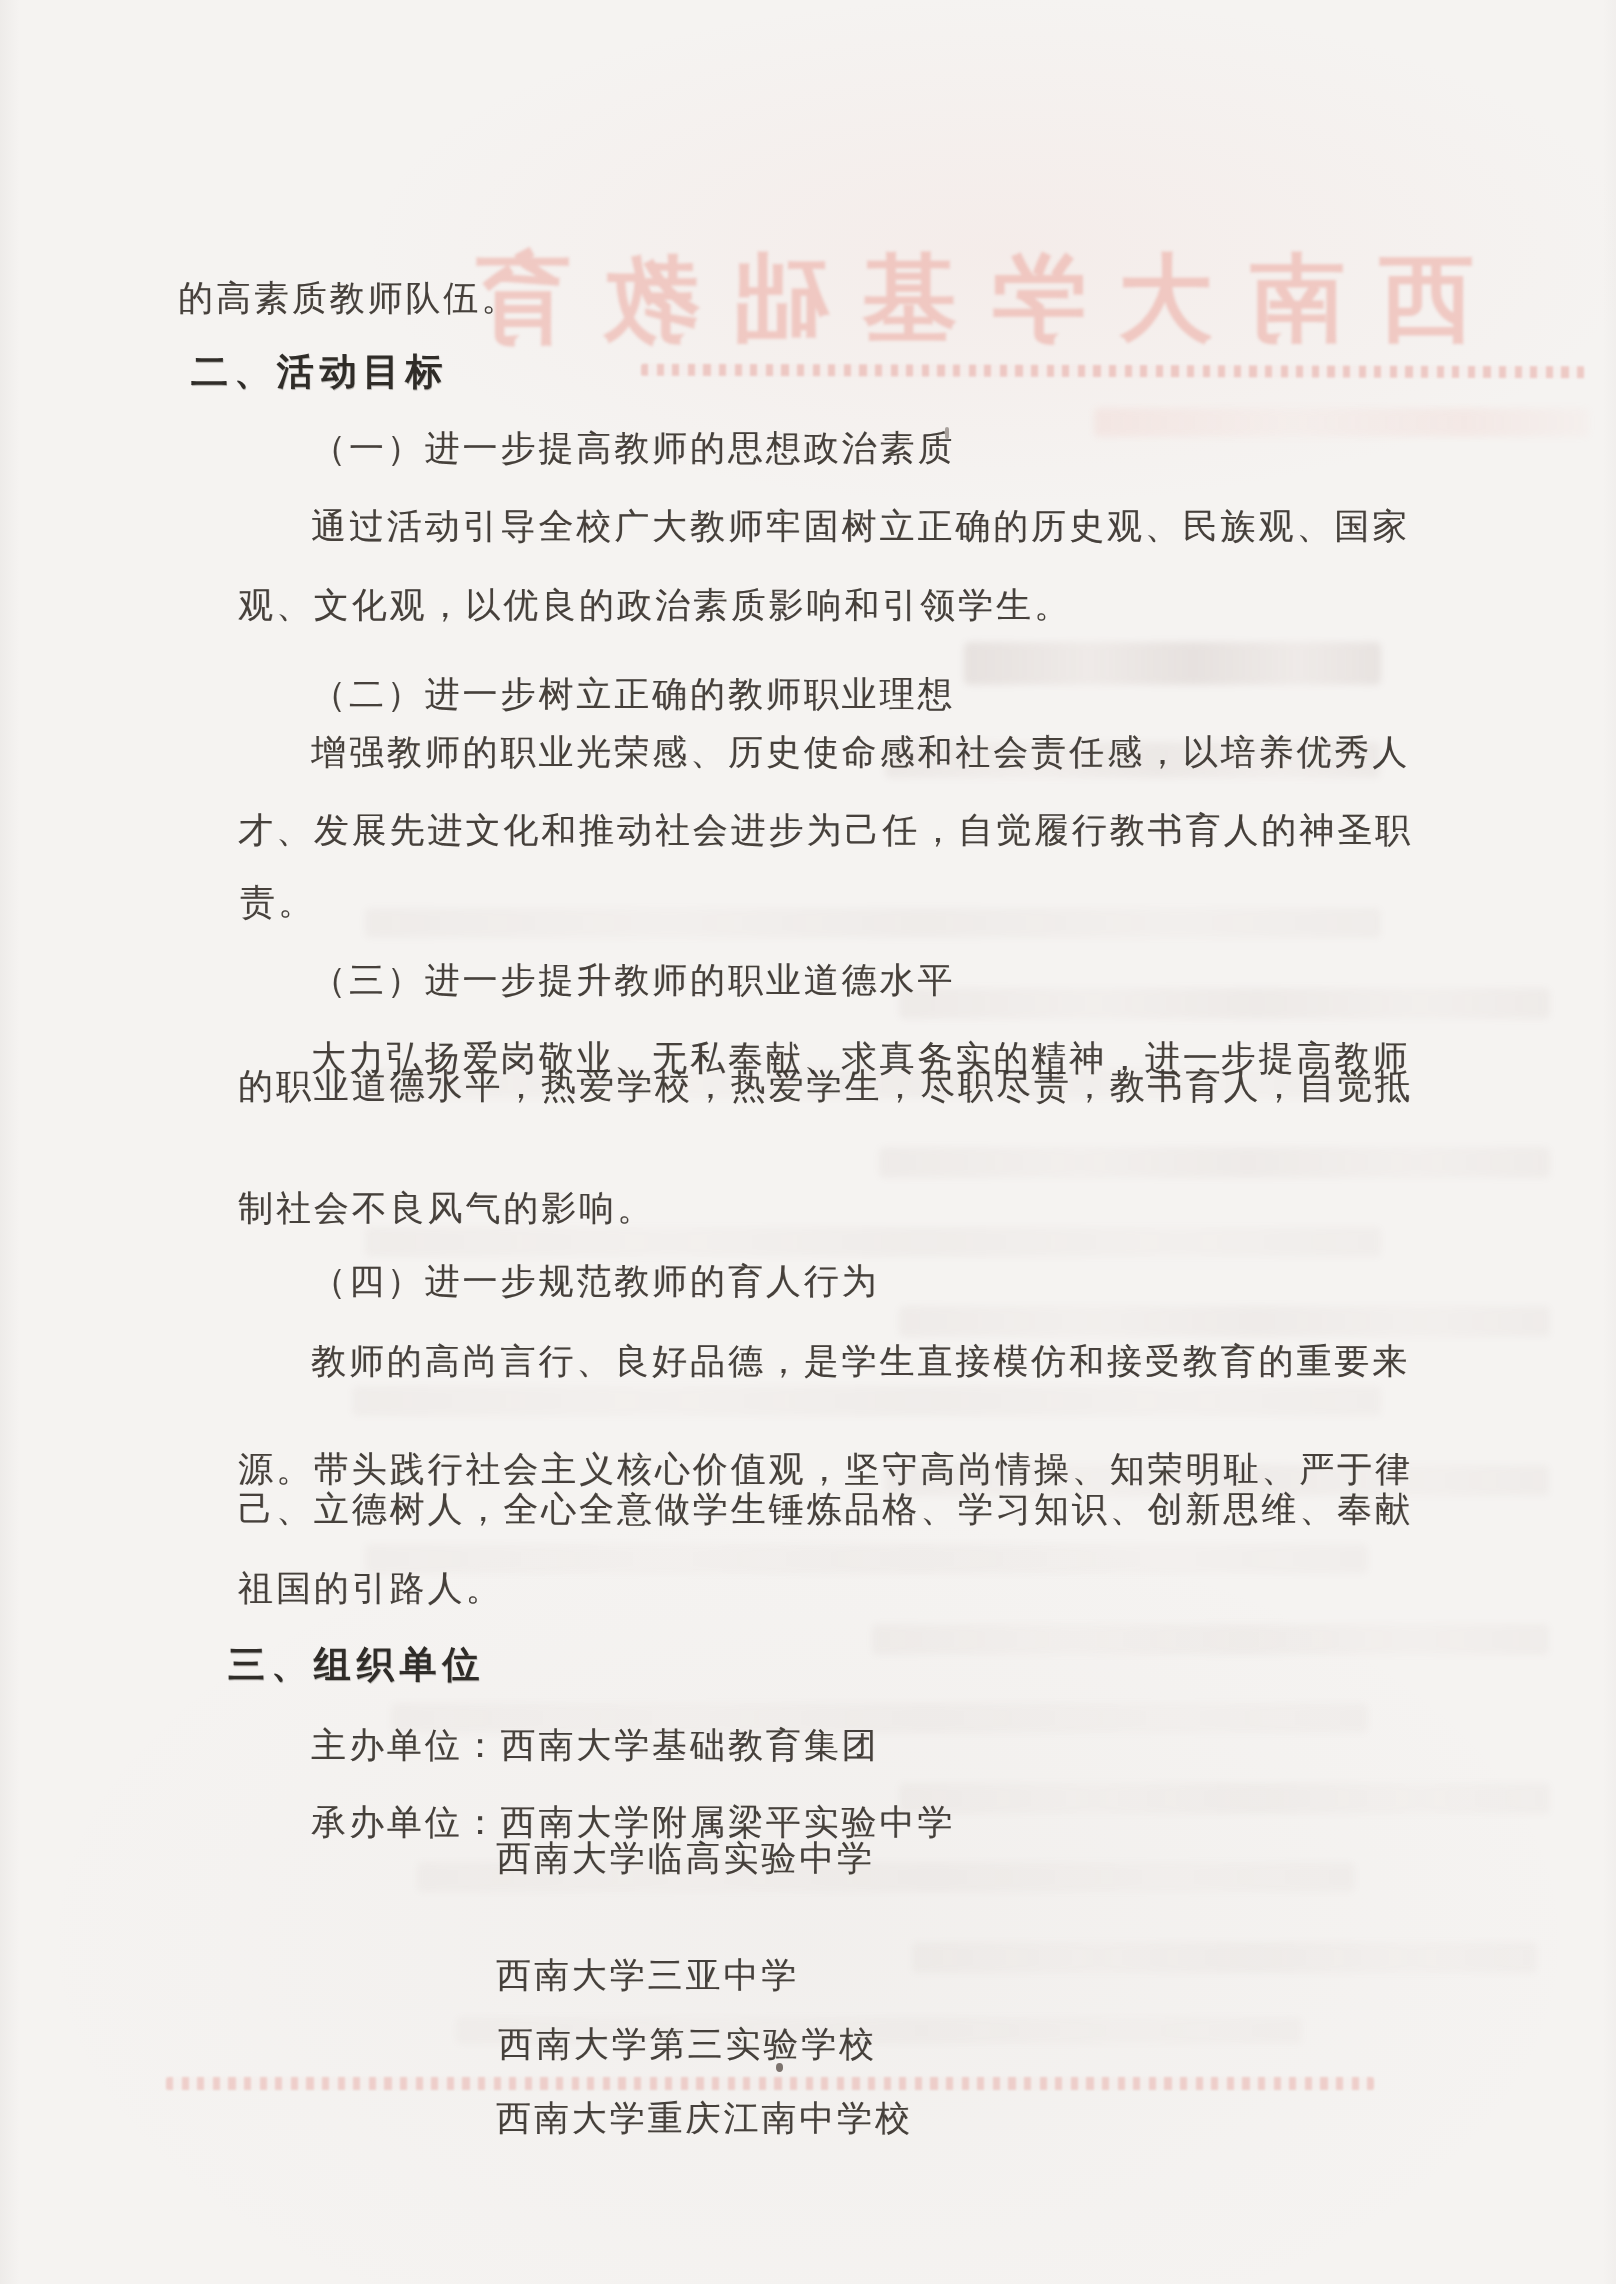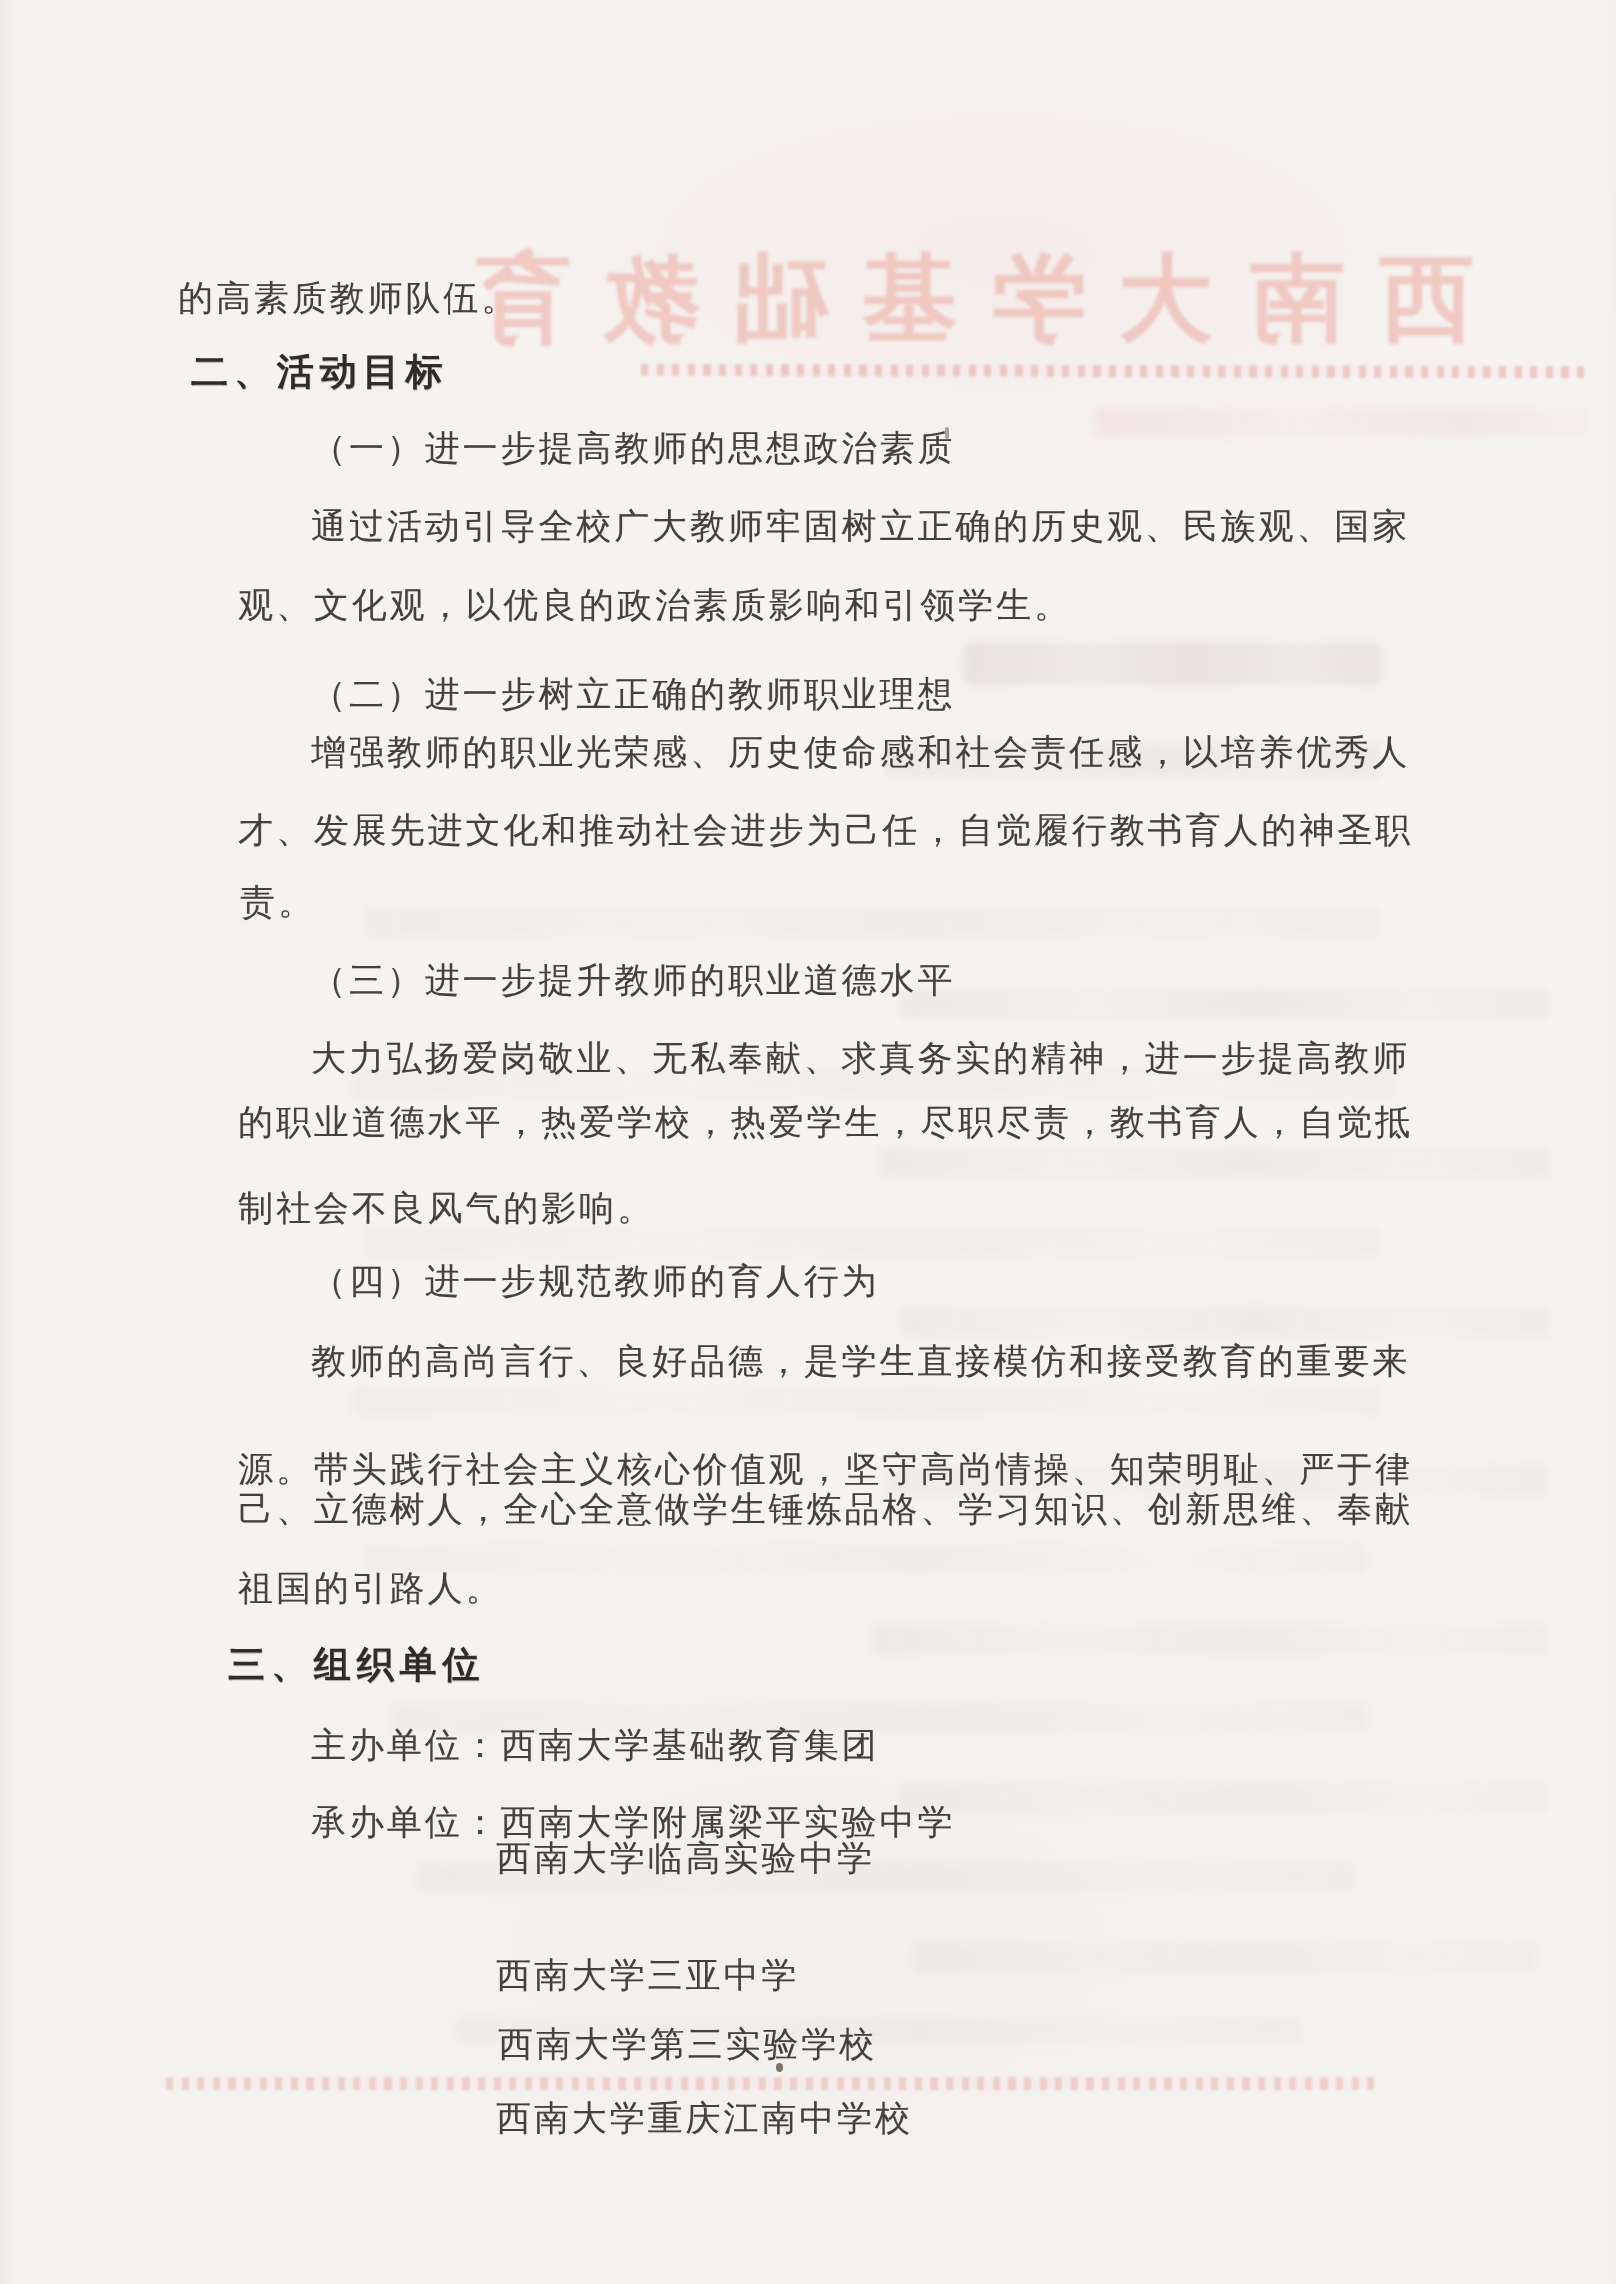--- a/index.html
+++ b/index.html
@@ -102,21 +102,21 @@
   <div class="line heading" style="top:352px;left:191px;">二、活动目标</div>
   <div class="line" style="top:430px;left:311px;">（一）进一步提高教师的思想政治素质</div>
   <div class="line" style="top:508px;left:311px;">通过活动引导全校广大教师牢固树立正确的历史观、民族观、国家</div>
   <div class="line" style="top:587px;left:238px;">观、文化观，以优良的政治素质影响和引领学生。</div>
   <div class="line" style="top:656px;left:311px;margin-top:20px;">（二）进一步树立正确的教师职业理想</div>
   <div class="line" style="top:734px;left:311px;">增强教师的职业光荣感、历史使命感和社会责任感，以培养优秀人</div>
   <div class="line" style="top:812px;left:238px;">才、发展先进文化和推动社会进步为己任，自觉履行教书育人的神圣职</div>
   <div class="line" style="top:884px;left:240px;">责。</div>
   <div class="line" style="top:962px;left:311px;">（三）进一步提升教师的职业道德水平</div>
   <div class="line" style="top:1040px;left:311px;">大力弘扬爱岗敬业、无私奉献、求真务实的精神，进一步提高教师</div>
-  <div class="line" style="top:1104px;left:238px;">的职业道德水平，热爱学校，热爱学生，尽职尽责，教书育人，自觉抵</div>
+  <div class="line" style="top:1068px;left:238px;">的职业道德水平，热爱学校，热爱学生，尽职尽责，教书育人，自觉抵</div>
   <div class="line" style="top:1190px;left:238px;">制社会不良风气的影响。</div>
   <div class="line" style="top:1263px;left:311px;">（四）进一步规范教师的育人行为</div>
   <div class="line" style="top:1343px;left:311px;">教师的高尚言行、良好品德，是学生直接模仿和接受教育的重要来</div>
   <div class="line" style="top:1421px;left:238px;margin-top:30px;">源。带头践行社会主义核心价值观，坚守高尚情操、知荣明耻、严于律</div>
   <div class="line" style="top:1491px;left:238px;">己、立德树人，全心全意做学生锤炼品格、学习知识、创新思维、奉献</div>
   <div class="line" style="top:1570px;left:238px;">祖国的引路人。</div>
   <div class="line heading" style="top:1647px;left:228px;font-family:Liberation Mono, monospace;">三、组织单位</div>
   <div class="line" style="top:1727px;left:311px;">主办单位：西南大学基础教育集团</div>
   <div class="line" style="top:1804px;left:311px;">承办单位：西南大学附属梁平实验中学</div>
   <div class="line" style="top:1820px;left:496px;margin-top:20px;">西南大学临高实验中学</div>

